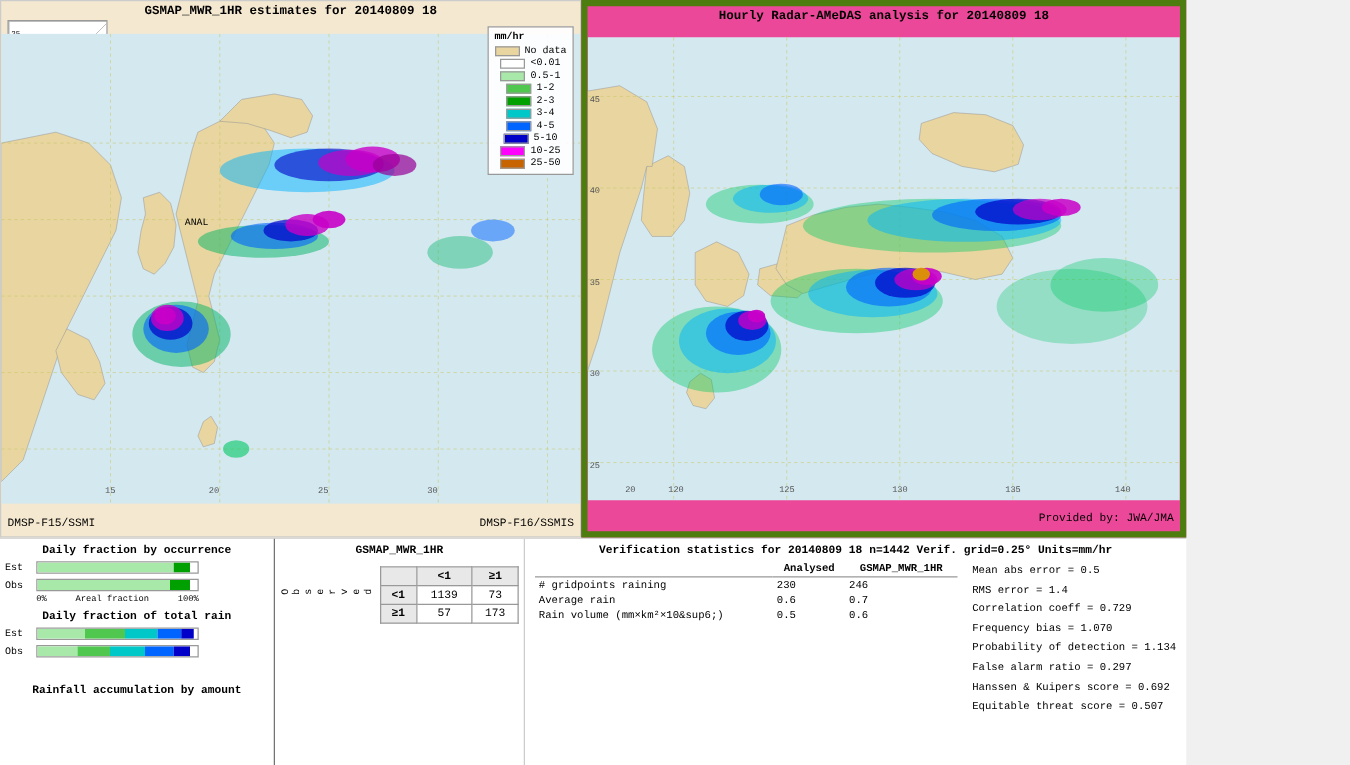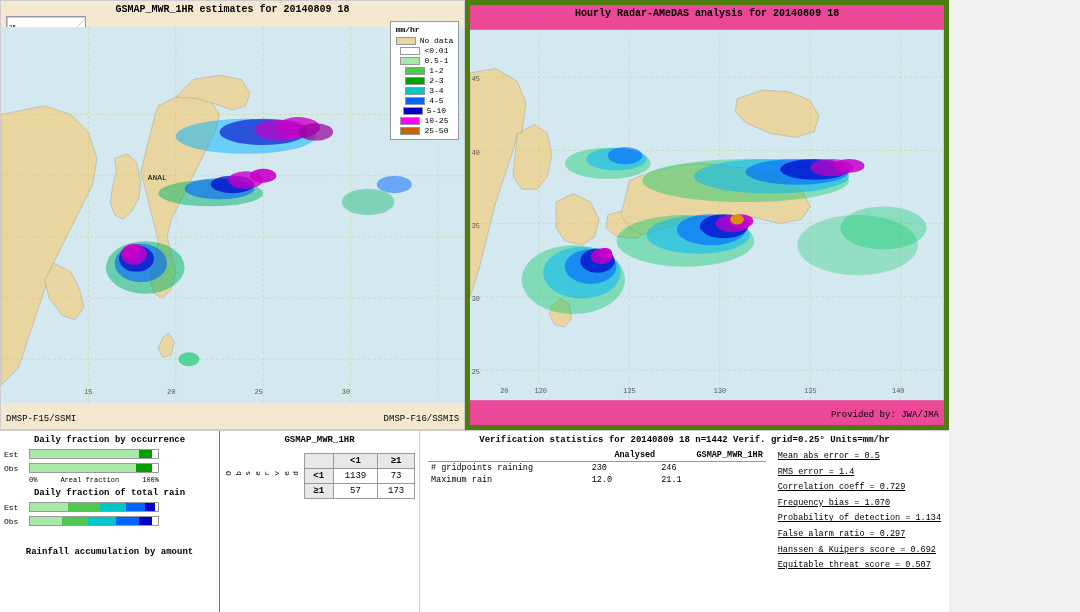--- a/index.html
+++ b/index.html
@@ -187,26 +187,25 @@
       width: 100%;
       border-collapse: collapse;
       font-size: 8.5px;
     }
     .verif-table td {
       padding: 1px 3px;
     }
     .verif-table .header-row td {
       border-bottom: 1px solid #999;
       font-weight: bold;
-      text-align: right;
+      text-align: center;
     }
     .stats-right {
       font-size: 8.5px;
       line-height: 1.6;
-      text-decoration: underline;
     }
     .stats-right div {
       padding: 1px 0;
     }
     .inset-map {
       position: absolute;
       top: 15px;
       left: 5px;
       width: 80px;
       height: 80px;
@@ -529,23 +528,28 @@
             </tr>
             <tr style="border-top:1px solid #999;">
               <td colspan="3" style="border-top:1px solid #999;padding:0;"></td>
             </tr>
             <tr>
               <td># gridpoints raining</td>
               <td>230</td>
               <td>246</td>
             </tr>
             <tr>
-              <td>Maximum rain</td>
-              <td>12.0</td>
-              <td>21.1</td>
+              <td>Average rain</td>
+              <td>0.6</td>
+              <td>0.7</td>
+            </tr>
+            <tr>
+              <td>Rain volume (mm×km²×10&amp;sup6;)</td>
+              <td>0.5</td>
+              <td>0.6</td>
             </tr>
           </tbody>
             </table>
         </div>
 
         <div class="stats-right">
           <div>Mean abs error = 0.5</div>
           <div>RMS error = 1.4</div>
           <div>Correlation coeff = 0.729</div>
           <div>Frequency bias = 1.070</div>

